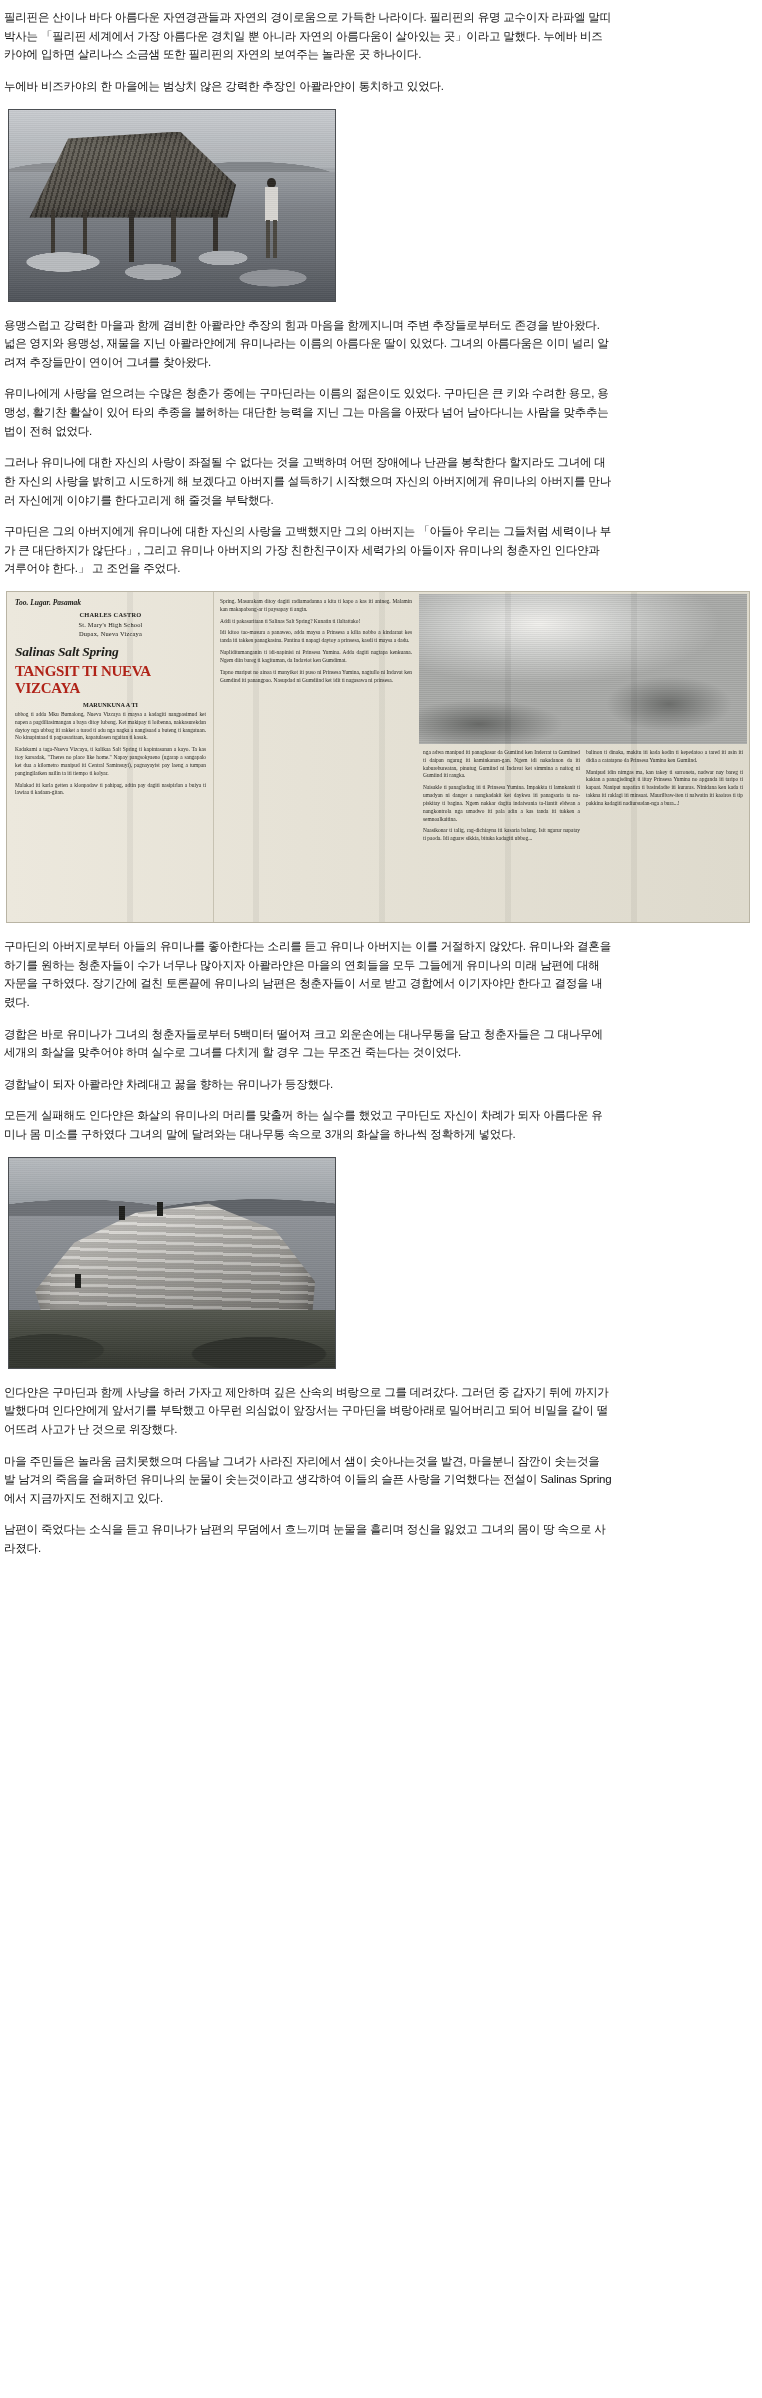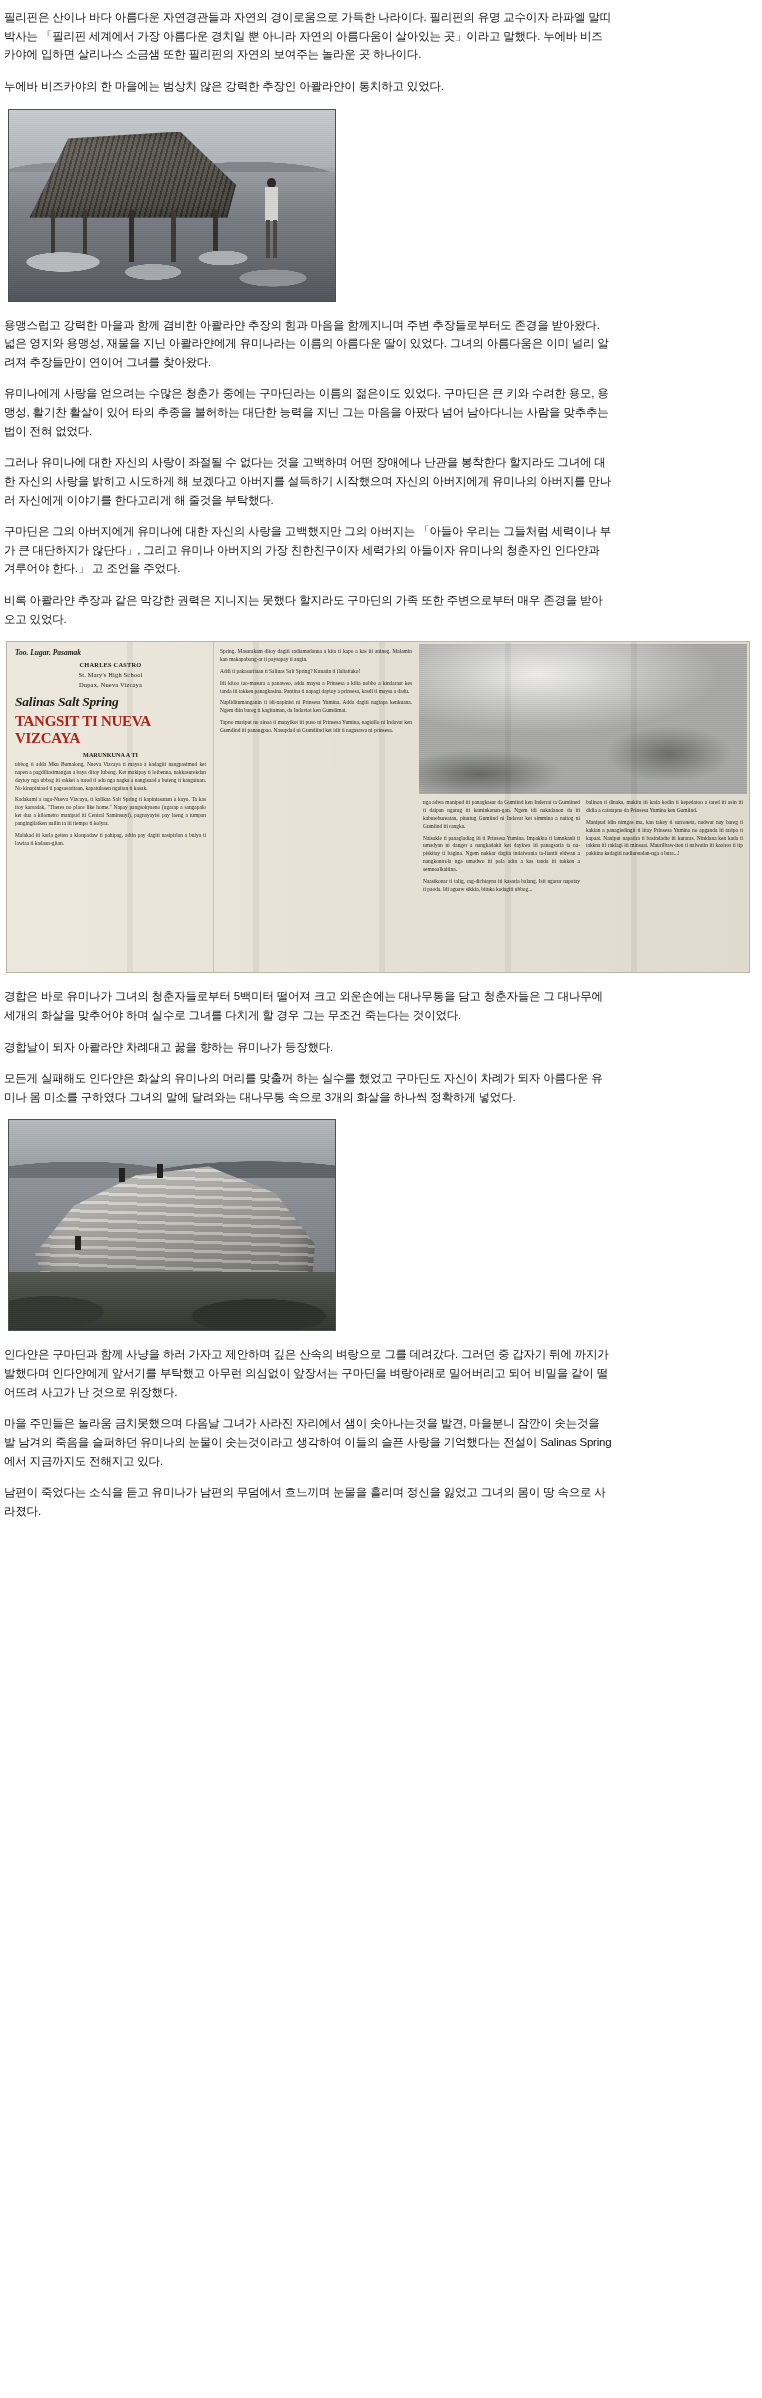--- a/index.html
+++ b/index.html
@@ -272,21 +272,20 @@
       </div>
       <div class="p1-grain"></div>
     </div>
   </div>
 
   <div>
     <p class="para">용맹스럽고 강력한 마을과 함께 겸비한 아콸라얀 추장의 힘과 마음을 함께지니며 주변 추장들로부터도 존경을 받아왔다. 넓은 영지와 용맹성, 재물을 지닌 아콸라얀에게 유미나라는 이름의 아름다운 딸이 있었다. 그녀의 아름다움은 이미 널리 알려져 추장들만이 연이어 그녀를 찾아왔다.</p>
     <p class="para">유미나에게 사랑을 얻으려는 수많은 청춘가 중에는 구마딘라는 이름의 젊은이도 있었다. 구마딘은 큰 키와 수려한 용모, 용맹성, 활기찬 활살이 있어 타의 추종을 불허하는 대단한 능력을 지닌 그는 마음을 아팠다 넘어 남아다니는 사람을 맞추추는 법이 전혀 없었다.</p>
     <p class="para">그러나 유미나에 대한 자신의 사랑이 좌절될 수 없다는 것을 고백하며 어떤 장애에나 난관을 봉착한다 할지라도 그녀에 대한 자신의 사랑을 밝히고 시도하게 해 보겠다고 아버지를 설득하기 시작했으며 자신의 아버지에게 유미나의 아버지를 만나러 자신에게 이야기를 한다고리게 해 줄것을 부탁했다.</p>
     <p class="para">구마딘은 그의 아버지에게 유미나에 대한 자신의 사랑을 고백했지만 그의 아버지는 「아들아 우리는 그들처럼 세력이나 부가 큰 대단하지가 않단다」, 그리고 유미나 아버지의 가장 친한친구이자 세력가의 아들이자 유미나의 청춘자인 인다얀과 겨루어야 한다.」 고 조언을 주었다.</p>
-    <p class="para">비록 아콸라얀 추장과 같은 막강한 권력은 지니지는 못했다 할지라도 구마딘의 가족 또한 주변으로부터 매우 존경을 받아오고 있었다.</p>
   </div>
 
   <div class="figure">
     <div class="clip">
       <div class="clip-inner"></div>
 
       <div class="clip-left">
         <div class="clip-head-small">Too. Lugar. Pasamak</div>
         <div class="clip-byline">CHARLES CASTRO</div>
         <div class="clip-byline" style="margin-top:-4px;font-weight:normal;">St. Mary's High School</div>
@@ -327,20 +326,21 @@
           <p>balinon ti dinaka, makitu iti kada kodin ti kepedatoo a tared iti asin iti didia a catatapno da Prinsesa Yumina ken Gumiind.</p>
           <p>Manipud idin nimgas ma, kan takey ti sarroneta, nadwar nay bareg ti kakian a panagisdingit ti iitay Prinsesa Yumina no apganda iti taripo ti kapaat. Naniput napatira ti basindadte iti kuraras. Ninidana ken kada ti takkna iti raklagi iti minsaat. Maurilbaw-iten ti nalwatin iti kaoiros ti tip pakkina kadagiti nadiursudan-nga a bura...!</p>
         </div>
       </div>
 
       <div class="clip-fold"></div>
     </div>
   </div>
 
   <div>
+    <p class="para">구마딘의 아버지로부터 아들의 유미나를 좋아한다는 소리를 듣고 유미나 아버지는 이를 거절하지 않았다. 유미나와 결혼을 하기를 원하는 청춘자들이 수가 너무나 많아지자 아콸라얀은 마을의 연회들을 모두 그들에게 유미나의 미래 남편에 대해 자문을 구하였다. 장기간에 걸친 토론끝에 유미나의 남편은 청춘자들이 서로 받고 경합에서 이기자야만 한다고 결정을 내렸다.</p>
     <p class="para">경합은 바로 유미나가 그녀의 청춘자들로부터 5백미터 떨어져 크고 외운손에는 대나무통을 담고 청춘자들은 그 대나무에 세개의 화살을 맞추어야 하며 실수로 그녀를 다치게 할 경우 그는 무조건 죽는다는 것이었다.</p>
     <p class="para">경합날이 되자 아콸라얀 차례대고 꿇을 향하는 유미나가 등장했다.</p>
     <p class="para">모든게 실패해도 인다얀은 화살의 유미나의 머리를 맞출꺼 하는 실수를 했었고 구마딘도 자신이 차례가 되자 아름다운 유미나 몸 미소를 구하였다 그녀의 말에 달려와는 대나무통 속으로 3개의 화살을 하나씩 정확하게 넣었다.</p>
   </div>
 
   <div class="figure">
     <div class="photo2">
       <div class="p2-sky"></div>
       <div class="p2-ridge"></div>
       <div class="p2-rock"></div>

